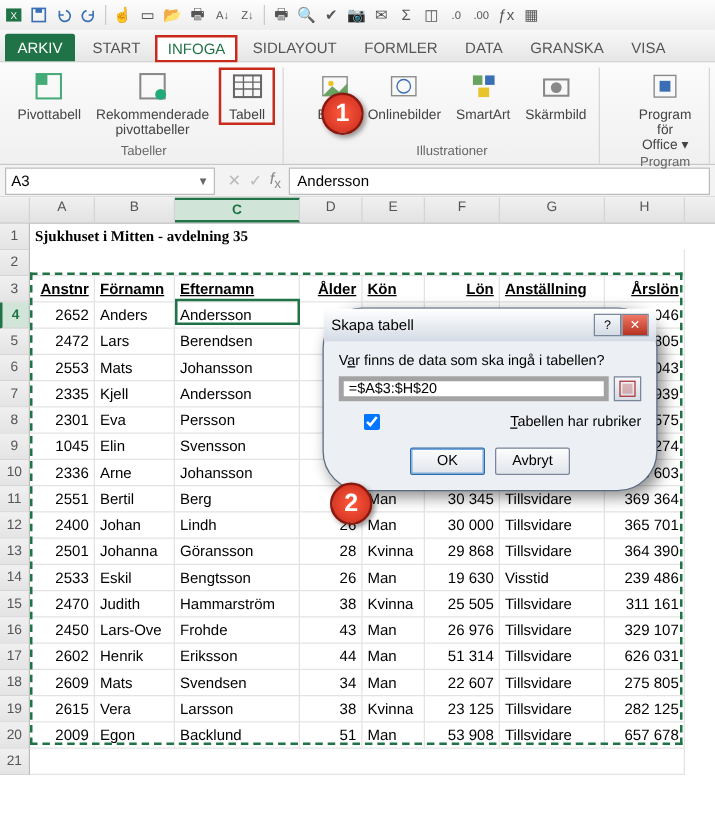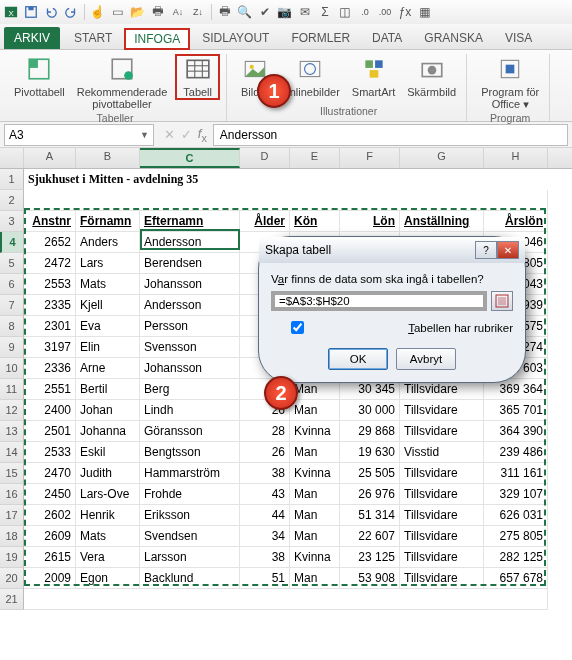--- a/index.html
+++ b/index.html
@@ -12,34 +12,34 @@
   .qat .sep { width:1px; height:16px; background:#ccc; }
 
   
   .tabs { height: 26px; background: linear-gradient(#f8f8f8,#e6e6e6); display:flex; align-items:flex-end; padding:0 4px; gap:2px; border-bottom:1px solid #c7c7c7; }
   .tab { padding:4px 10px 4px 10px; font-size:12px; color:#555; cursor:default; }
   .tab.file { background:#207346; color:#fff; border-radius:2px 2px 0 0; padding:4px 10px; margin-right:2px; }
   .tab.active { background:#fff; border:1px solid #c7c7c7; border-bottom:1px solid #fff; color:#207346; position:relative; top:1px; }
   .tab.highlight { border:2px solid #c82a1d; padding:2px 8px; background:#fff; color:#207346; }
 
   
-  .ribbon { height:72px; background:linear-gradient(#fbfbfb,#f0f0f0); border-bottom:1px solid #c7c7c7; display:flex; padding:4px 4px 0 4px; gap:4px; position:relative; }
+  .ribbon { height:82px; background:linear-gradient(#fbfbfb,#f0f0f0); border-bottom:1px solid #c7c7c7; display:flex; padding:4px 4px 0 4px; gap:17px; position:relative; }
   .rgroup { display:flex; flex-direction:column; align-items:stretch; border-right:1px solid #d6d6d6; padding:0 6px; }
   .rgroup:last-child { border-right:none; }
   .rgroup-controls { flex:1; display:flex; align-items:flex-start; gap:4px; }
   .rgroup-label { font-size:10.5px; color:#666; text-align:center; padding:2px 0 4px 0; }
   .rbtn { display:flex; flex-direction:column; align-items:center; justify-content:flex-start; width:auto; padding:2px 4px 0 4px; text-align:center; font-size:11px; color:#444; line-height:1.1; gap:2px; }
   .rbtn .ricon { width:26px; height:26px; display:flex; align-items:center; justify-content:center; margin-bottom:2px; }
   .rbtn svg { width:100%; height:100%; }
   .rbtn.highlight { border:2px solid #c82a1d; padding:0 6px; }
   .callout { position:absolute; width:34px; height:34px; border-radius:50%; background:radial-gradient(#ff5a3c,#c82a1d); border:2px solid #8a1a10; box-shadow:2px 2px 4px rgba(0,0,0,.4); color:#fff; font-weight:bold; font-size:20px; display:flex; align-items:center; justify-content:center; z-index:50; }
 
   
   .fbar { height:26px; display:flex; align-items:center; border-bottom:1px solid #d4d4d4; background:#f3f3f3; }
-  .namebox { width:150px; height:22px; border:1px solid #bcbcbc; background:#fff; display:flex; align-items:center; padding:0 4px; margin:0 4px; font-size:12px; justify-content:space-between; }
+  .namebox { width:168px; height:22px; border:1px solid #bcbcbc; background:#fff; display:flex; align-items:center; padding:0 4px; margin:0 4px; font-size:12px; justify-content:space-between; }
   .namebox .dd { color:#666; font-size:9px; }
   .fxctrl { display:flex; align-items:center; gap:6px; padding:0 6px; color:#888; }
   .fxctrl span { font-size:13px; }
   .fxbox { flex:1; height:22px; border:1px solid #bcbcbc; background:#fff; display:flex; align-items:center; padding:0 6px; font-size:12px; margin-right:4px; }
 
   
   .gridwrap { position:relative; height: calc(660px - 24px - 26px - 98px - 26px); overflow:hidden; background:#fff; }
   .colhead { display:grid; grid-template-columns: 24px 52px 64px 100px 50px 50px 60px 84px 64px; background:linear-gradient(#f0f0f0,#e2e2e2); border-bottom:1px solid #bcbcbc; }
   .colhead div { border-right:1px solid #d4d4d4; text-align:center; font-size:11px; color:#555; padding:2px 0; }
   .colhead .sel { background:#d0e4d7; color:#207346; font-weight:bold; border-top:2px solid #207346; border-bottom:2px solid #207346;}
@@ -331,21 +331,21 @@
         <div class="cell ">Eva</div>
         <div class="cell ">Persson</div>
         <div class="cell num">21</div>
         <div class="cell ">Kvinna</div>
         <div class="cell num">32 757</div>
         <div class="cell ">Tillsvidare</div>
         <div class="cell num">399 575</div>
       </div>
       <div class="row">
         <div class="rh ">9</div>
-        <div class="cell num">3197</div>
+        <div class="cell num">1045</div>
         <div class="cell ">Elin</div>
         <div class="cell ">Svensson</div>
         <div class="cell num">37</div>
         <div class="cell ">Kvinna</div>
         <div class="cell num">32 686</div>
         <div class="cell ">Tillsvidare</div>
         <div class="cell num">398 274</div>
       </div>
       <div class="row">
         <div class="rh ">10</div>

